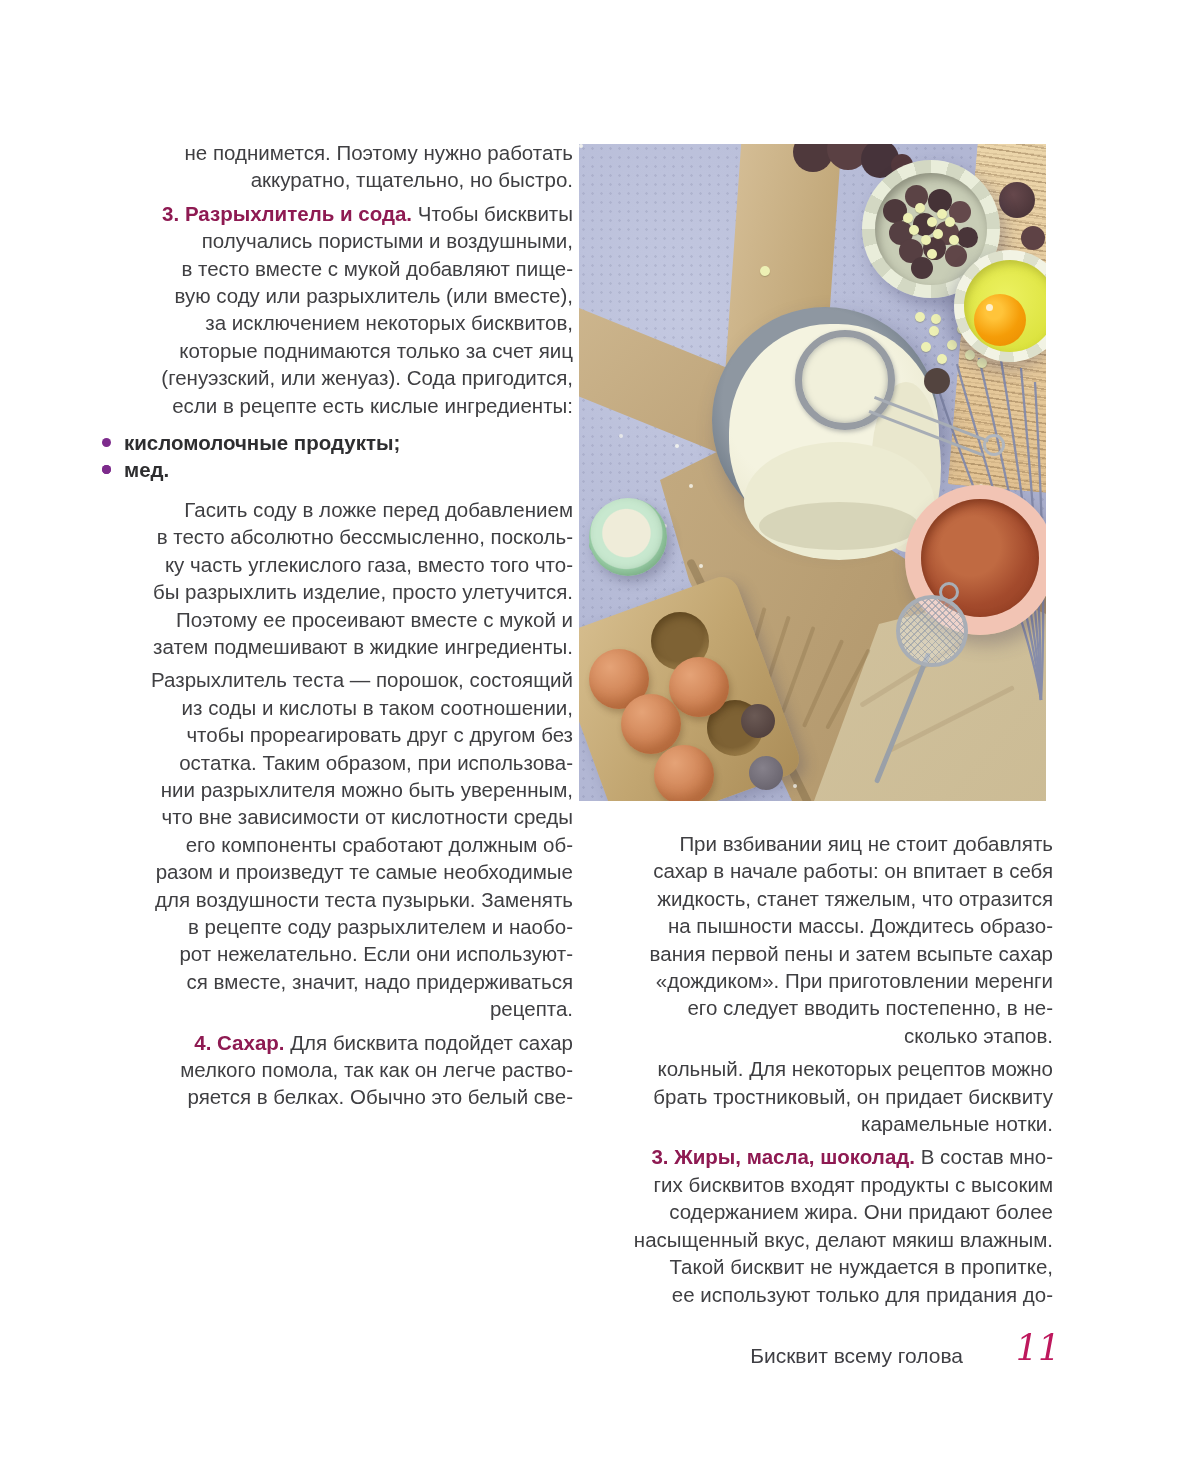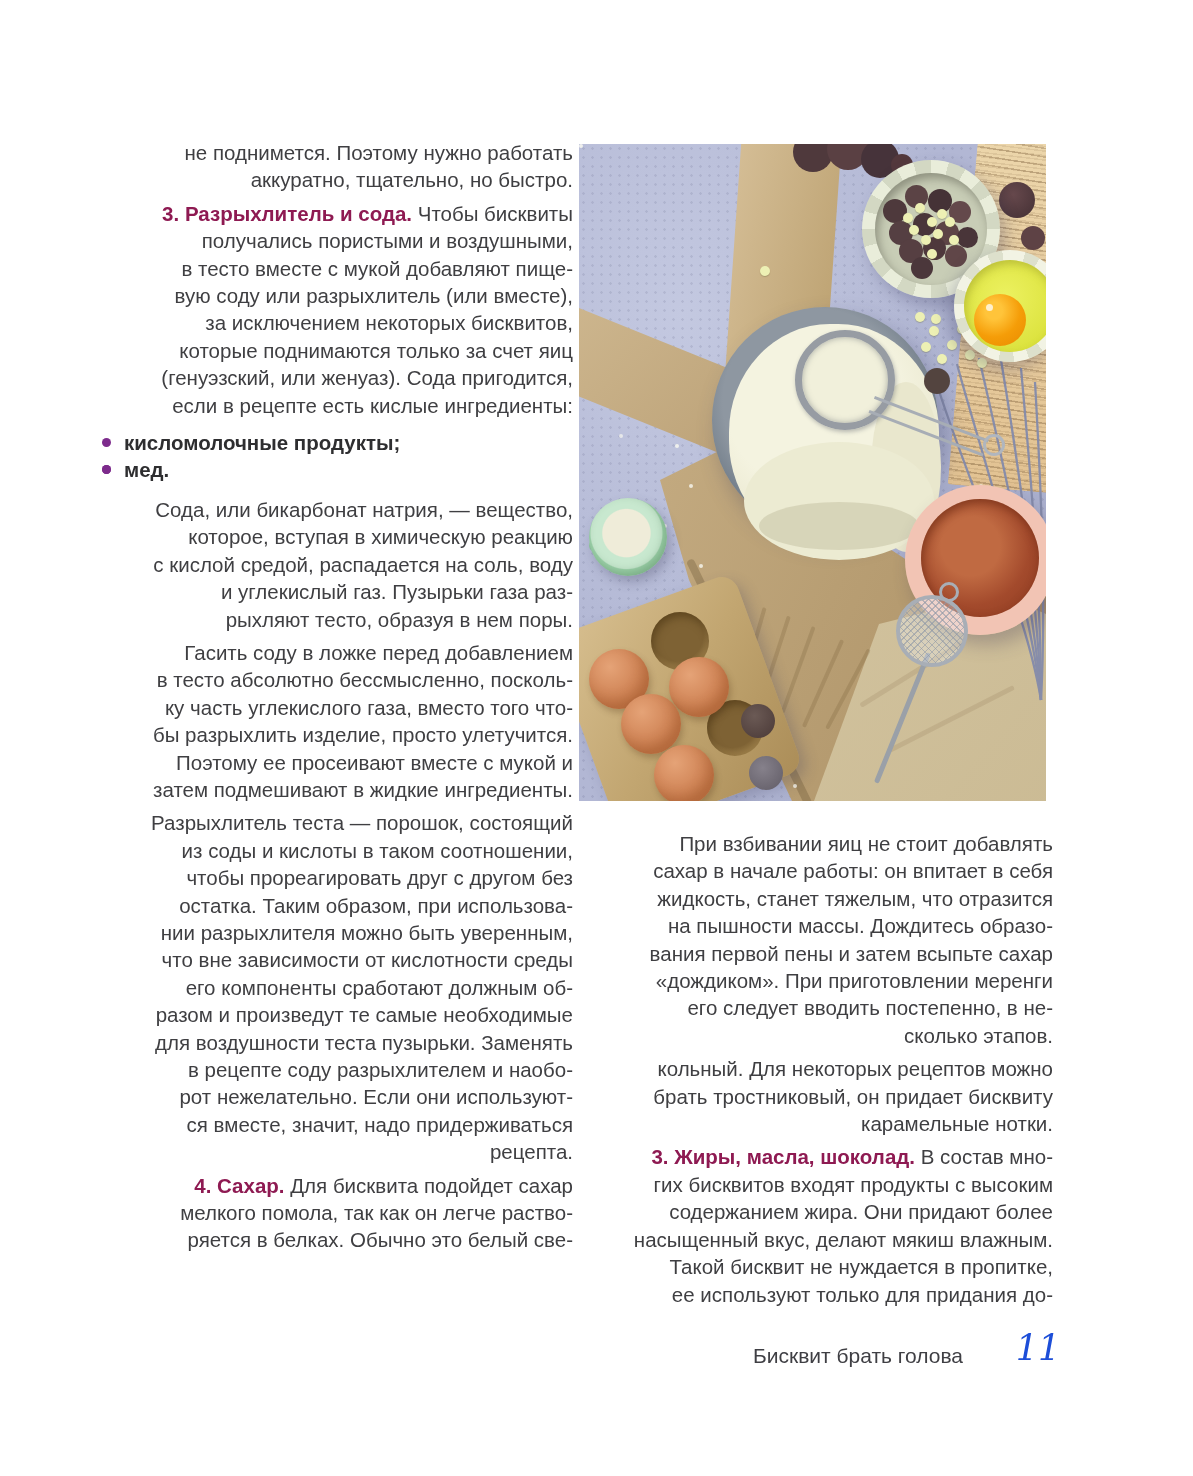--- a/index.html
+++ b/index.html
@@ -13,21 +13,21 @@
   .para{margin:0 0 6px 0;text-align:right;}
   .plines{white-space:pre;}
   .lead{font-weight:700;color:#8e1a52;}
   .blist{list-style:none;margin:10px 0 12px 0;padding:0;}
   .bitem{position:relative;padding-left:29px;font-weight:700;color:#2e2e30;line-height:27.4px;}
   .bdot{position:absolute;left:7px;top:9px;width:9px;height:9px;border-radius:50%;background:#7d2b8c;}
   
   #footer-title{position:absolute;left:583px;top:1344px;width:380px;text-align:right;
                 font-size:21px;color:#3f3f44;}
   #page-num{position:absolute;left:1003px;top:1328px;width:70px;text-align:center;
-            font-family:"DejaVu Serif",serif;font-style:italic;font-size:35px;color:#1d4ed8;}
+            font-family:"DejaVu Serif",serif;font-style:italic;font-size:35px;color:#be185d;}
   
   #photo{position:absolute;left:579px;top:144px;width:467px;height:657px;overflow:hidden;
          background:
            radial-gradient(ellipse at 22% 26%, rgba(210,215,235,.55) 0%, rgba(210,215,235,0) 55%),
            radial-gradient(ellipse at 85% 85%, rgba(140,146,180,.35) 0%, rgba(140,146,180,0) 60%),
            #b2b7d4;}
   #photo-dots{left:0;top:0;width:100%;height:100%;
       background-image:radial-gradient(rgba(70,75,110,.13) 1px, transparent 1.5px);
       background-size:9px 9px;}
   .disc{border-radius:50%;}
@@ -49,25 +49,20 @@
 вую соду или разрыхлитель (или вместе),
 за исключением некоторых бисквитов,
 которые поднимаются только за счет яиц
 (генуэзский, или женуаз). Сода пригодится,
 если в рецепте есть кислые ингредиенты:</span></p>
     <ul class="blist">
       <li class="bitem"><span class="bdot"></span><span>кисломолочные продукты;</span></li>
       <li class="bitem"><span class="bdot"></span></li>
       <li class="bitem"><span class="bdot"></span><span>мед.</span></li>
     </ul>
-    <p class="para"><span class="plines">Сода, или бикарбонат натрия, — вещество,
-которое, вступая в химическую реакцию
-с кислой средой, распадается на соль, воду
-и углекислый газ. Пузырьки газа раз-
-рыхляют тесто, образуя в нем поры.</span></p>
     <p class="para"><span class="plines">Гасить соду в ложке перед добавлением
 в тесто абсолютно бессмысленно, посколь-
 ку часть углекислого газа, вместо того что-
 бы разрыхлить изделие, просто улетучится.
 Поэтому ее просеивают вместе с мукой и
 затем подмешивают в жидкие ингредиенты.</span></p>
     <p class="para"><span class="plines">Разрыхлитель теста — порошок, состоящий
 из соды и кислоты в таком соотношении,
 чтобы прореагировать друг с другом без
 остатка. Таким образом, при использова-
@@ -225,16 +220,16 @@
     <div class="abs disc" style="left:326px;top:341px;width:150px;height:150px;background:radial-gradient(circle at 48% 46%, #f2c4b4 0 74%, #dd9d8d 100%);box-shadow:6px 10px 18px rgba(70,60,90,.3);"></div>
     <div class="abs disc" style="left:342px;top:355px;width:118px;height:118px;background:radial-gradient(circle at 42% 40%, #c06a42 0 30%, #a34a2c 60%, #8c3a20 100%);box-shadow:inset 2px 4px 10px rgba(90,30,10,.5);"></div>
 
     <div class="abs disc" style="left:360px;top:438px;width:14px;height:14px;border:3px solid #a8aeb6;"></div>
     <div class="abs" style="left:352px;top:510px;width:140px;height:4.5px;transform:rotate(112deg);transform-origin:0 0;background:#9aa0a8;border-radius:3px;"></div>
     <div class="abs disc" style="left:317px;top:451px;width:64px;height:64px;border:4px solid #a8aeb6;
          background-image:repeating-linear-gradient(45deg, rgba(140,150,165,.55) 0 1px, transparent 1px 5px),repeating-linear-gradient(-45deg, rgba(140,150,165,.55) 0 1px, transparent 1px 5px);
          background-color:rgba(235,240,245,.35);"></div>
   </div>
 
-  <div id="footer-title">Бисквит брать голова</div>
+  <div id="footer-title">Бисквит всему голова</div>
   <div id="page-num">11</div>
 
 </div>
 
 </body></html>

